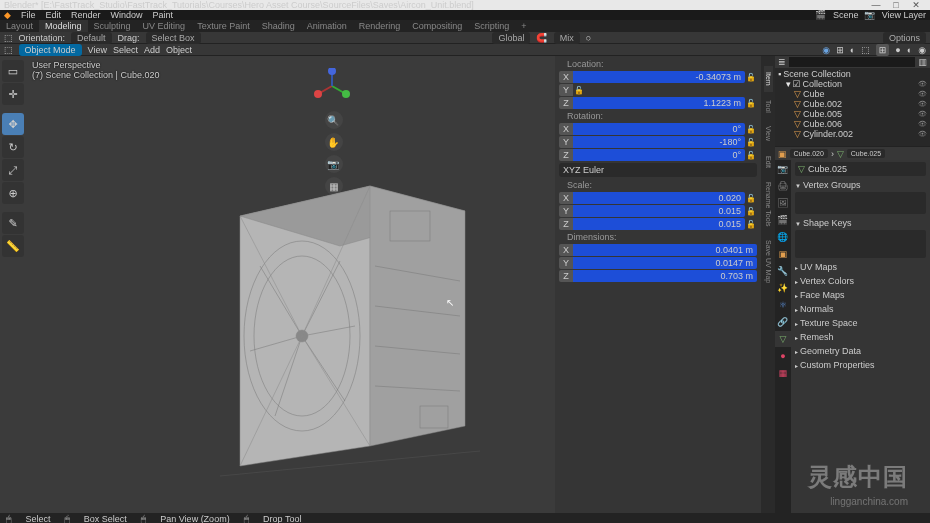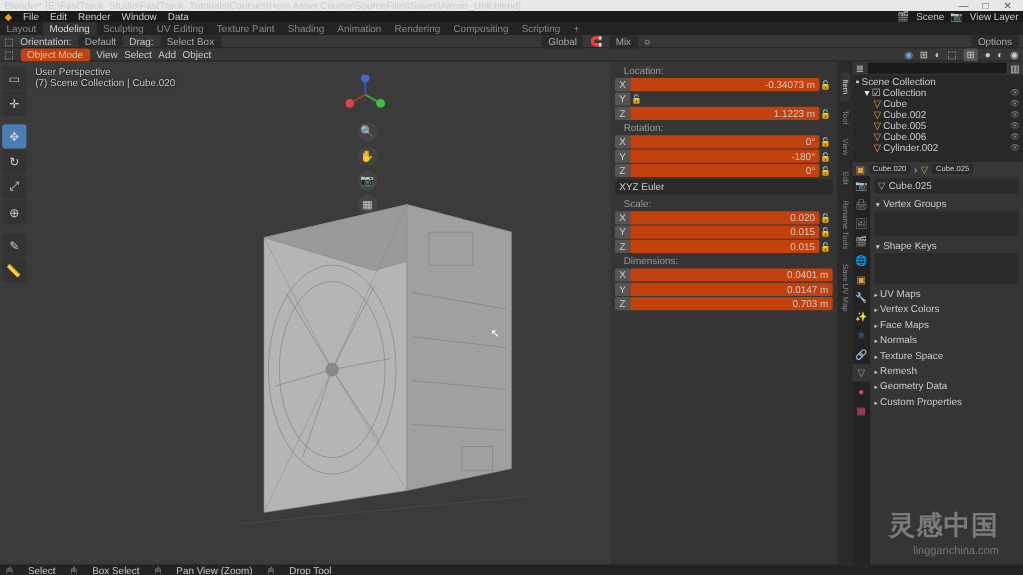--- a/index.html
+++ b/index.html
@@ -9,21 +9,21 @@
 .titlebar .winbtn{width:20px;text-align:center;color:#555}
 .menubar{height:10px;background:#1a1a1a;display:flex;align-items:center;padding:0 4px;gap:10px;font-size:8px;color:#bbb}
 .menubar .right{margin-left:auto;display:flex;gap:6px;align-items:center}
 .tabrow{height:12px;background:#232323;display:flex;align-items:center;font-size:8px}
 .tabrow .tab{padding:0 6px;height:100%;display:flex;align-items:center;color:#888}
 .tabrow .tab.active{background:#323232;color:#ddd}
 .header2{height:12px;background:#373737;display:flex;align-items:center;padding:0 4px;gap:6px;font-size:8px;border-bottom:1px solid #222}
 .header2 .dd{background:#2a2a2a;padding:1px 6px;border-radius:3px;color:#aaa}
 .header2 .spacer{flex:1}
 .header3{height:12px;background:#373737;display:flex;align-items:center;padding:0 4px;gap:6px;font-size:8px;border-bottom:1px solid #222}
-.header3 .dd{background:#c2410c;padding:1px 6px;border-radius:3px}
+.header3 .dd{background:#0369a1;padding:1px 6px;border-radius:3px}
 .main{display:flex;height:457px}
 .viewport{flex:1;background:#3b3b3b;position:relative;overflow:hidden}
 .toolbar-left{position:absolute;left:2px;top:4px;width:22px;display:flex;flex-direction:column;gap:1px}
 .toolbar-left .tbtn{width:22px;height:22px;background:#333;border-radius:3px;display:flex;align-items:center;justify-content:center;font-size:11px}
 .toolbar-left .tbtn.active{background:#4a7fb5}
 .toolbar-left .gap{height:6px}
 .vp-info{position:absolute;left:32px;top:4px;font-size:8px;color:#ddd;text-shadow:0 0 2px #000}
 .gizmo{position:absolute;right:205px;top:12px;width:36px;height:36px}
 .gizmo-icons{position:absolute;right:212px;top:55px;display:flex;flex-direction:column;gap:4px}
 .gizmo-icons .gi{width:18px;height:18px;background:#444;border-radius:50%;display:flex;align-items:center;justify-content:center;font-size:10px;color:#ccc}
@@ -31,21 +31,21 @@
 .npanel{width:220px;background:#353535;display:flex}
 .npanel-tabs{width:14px;background:#2a2a2a;display:flex;flex-direction:column;align-items:center;padding-top:10px;gap:2px}
 .npanel-tabs .vt{writing-mode:vertical-rl;font-size:7px;padding:6px 1px;color:#888}
 .npanel-tabs .vt.active{background:#353535;color:#ddd}
 .npanel-content{flex:1;padding:2px 4px;font-size:8px}
 .np-header{display:flex;align-items:center;padding:2px 0;color:#ddd}
 .np-header .tri{margin-right:3px;font-size:7px}
 .np-label{color:#999;padding:1px 0 1px 8px}
 .np-row{display:flex;align-items:center;margin:1px 0}
 .np-row .axis{width:14px;text-align:center;background:#555;padding:1px 0;border-radius:2px 0 0 2px}
-.np-row .val{flex:1;background:#c2410c;padding:1px 4px;text-align:right;border-radius:0 2px 2px 0}
+.np-row .val{flex:1;background:#1d4ed8;padding:1px 4px;text-align:right;border-radius:0 2px 2px 0}
 .np-row .lock{width:12px;text-align:center;color:#777;font-size:8px}
 .np-dd{background:#2a2a2a;padding:2px 4px;margin:2px 0;border-radius:3px}
 .outliner{width:155px;background:#282828;display:flex;flex-direction:column}
 .out-header{height:12px;background:#373737;display:flex;align-items:center;padding:0 3px;gap:3px}
 .out-header input{flex:1;background:#1a1a1a;border:none;height:10px;color:#888;font-size:7px;padding:0 2px}
 .out-tree{flex:0 0 78px;overflow:hidden;padding:1px 2px;font-size:7px}
 .out-item{display:flex;align-items:center;padding:0 1px;height:10px;gap:2px}
 .out-item .eye{margin-left:auto;font-size:7px;color:#888}
 .out-item .indent{display:inline-block}
 .props-header{height:14px;background:#373737;display:flex;align-items:center;padding:0 3px;gap:3px;border-top:1px solid #222}
@@ -74,21 +74,21 @@
   <span class="winbtn">□</span>
   <span class="winbtn">✕</span>
 </div>
 
 <div class="menubar">
   <span style="color:#fa9627">◆</span>
   <span>File</span>
   <span>Edit</span>
   <span>Render</span>
   <span>Window</span>
-  <span>Data</span>
+  <span>Paint</span>
   <div class="right">
     <span>🎬</span>
     <span>Scene</span>
     <span>📷</span>
     <span>View Layer</span>
   </div>
 </div>
 
 <div class="tabrow">
   <div class="tab">Layout</div>

